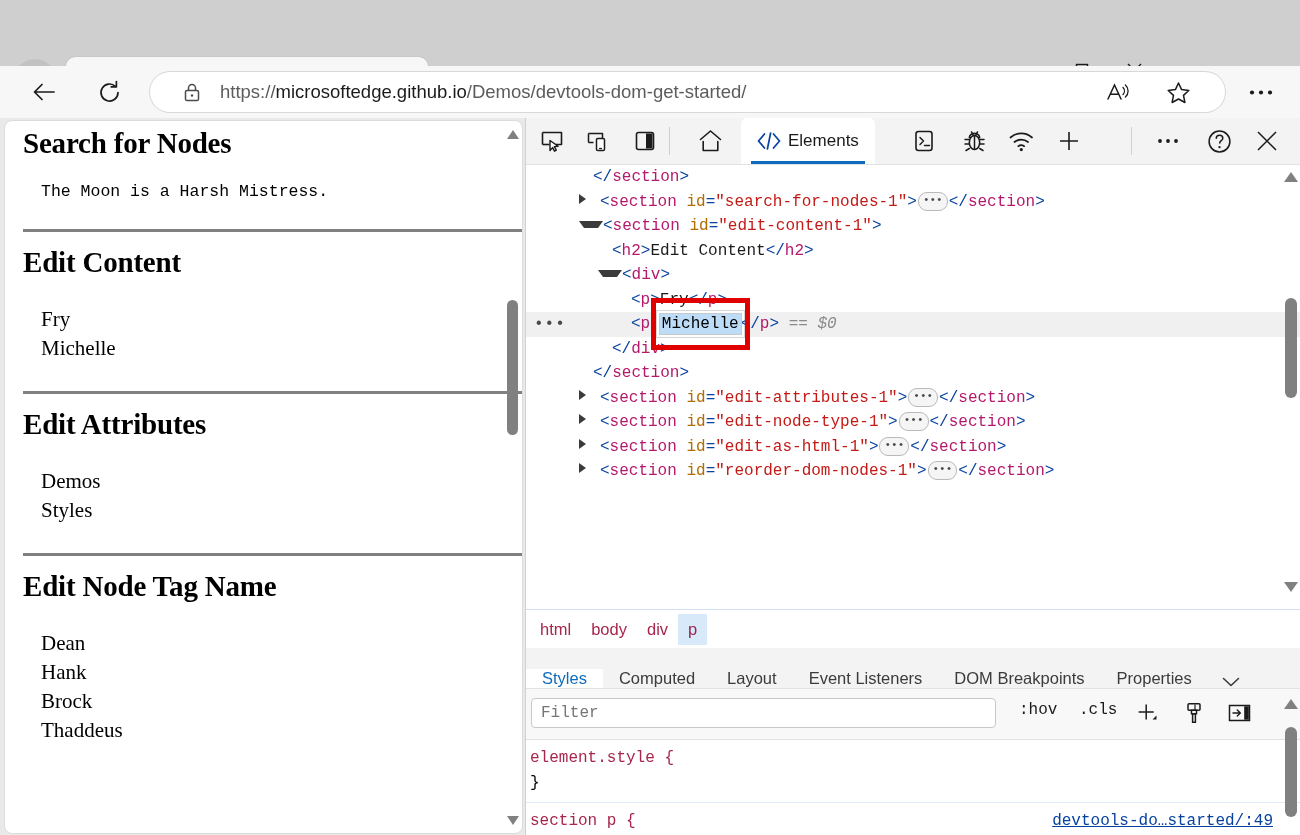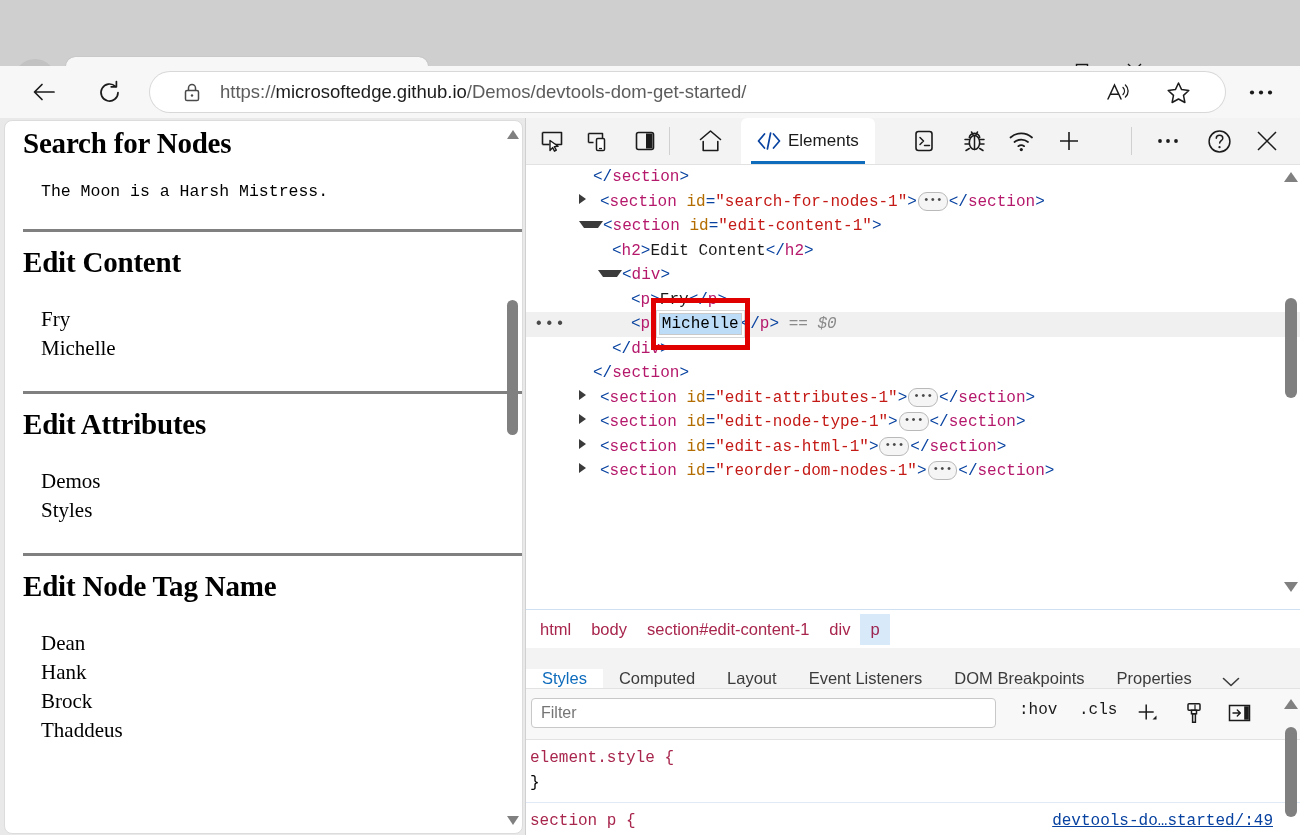--- a/index.html
+++ b/index.html
@@ -317,21 +317,21 @@
     background: #f8f8f8;
     border-bottom: 1px solid #e2e2e2;
   }
   .filter-input {
     position:absolute; left: 5px; top: 9px;
     width: 465px; height: 30px;
     background: #fff;
     border: 1px solid #c8c8c8; border-radius: 4px;
     font-size: 16px; color: #8a8a8a;
     padding: 8px 9px;
-    font-family: Liberation Sans, sans-serif;
+    font-family: Liberation Mono, monospace;
     line-height: 30px;
     box-sizing: border-box;
   }
   .fbtn {
     position:absolute; top: 12px;
     font-family: "Liberation Mono", monospace;
     font-size: 16px; color: #1b1b1b;
   }
   .fico {
     position:absolute; top: 11px;
@@ -643,21 +643,20 @@
       <div class="sb-arrow-dn">
         <svg width="14" height="10" viewBox="0 0 14 10">
             <path d="M7 10 0 0h14z" fill="#808080"></path>
           </svg>
       </div>
     </div>
 
     <div class="crumbs" id="crumbs">
         <span class="crumb">html</span>
         <span class="crumb">body</span>
-        <span class="crumb">section#edit-content-1</span>
         <span class="crumb">div</span>
         <span class="crumb active">p</span>
       </div>
 
     <div class="style-tabs" id="style-tabs">
         <div class="stab active">Styles</div>
         <div class="stab">Computed</div>
         <div class="stab">Layout</div>
         <div class="stab">Event Listeners</div>
         <div class="stab">DOM Breakpoints</div>

